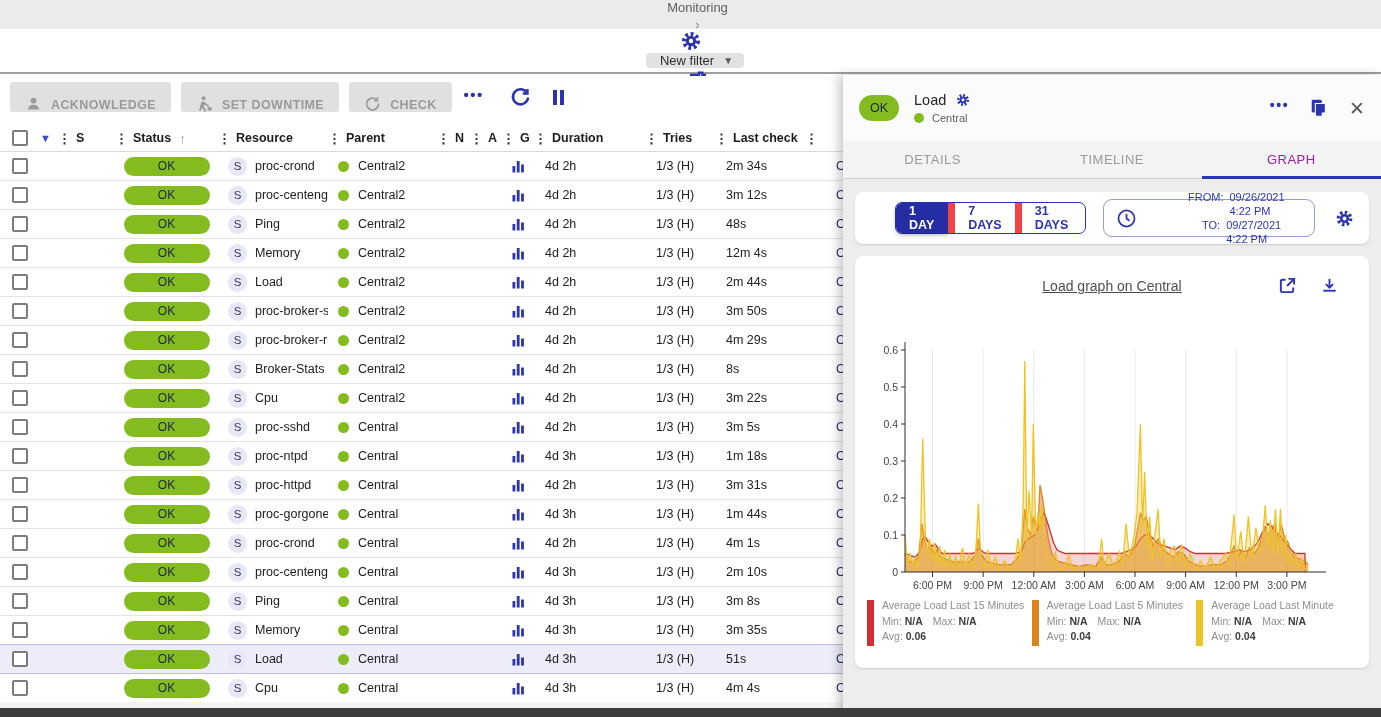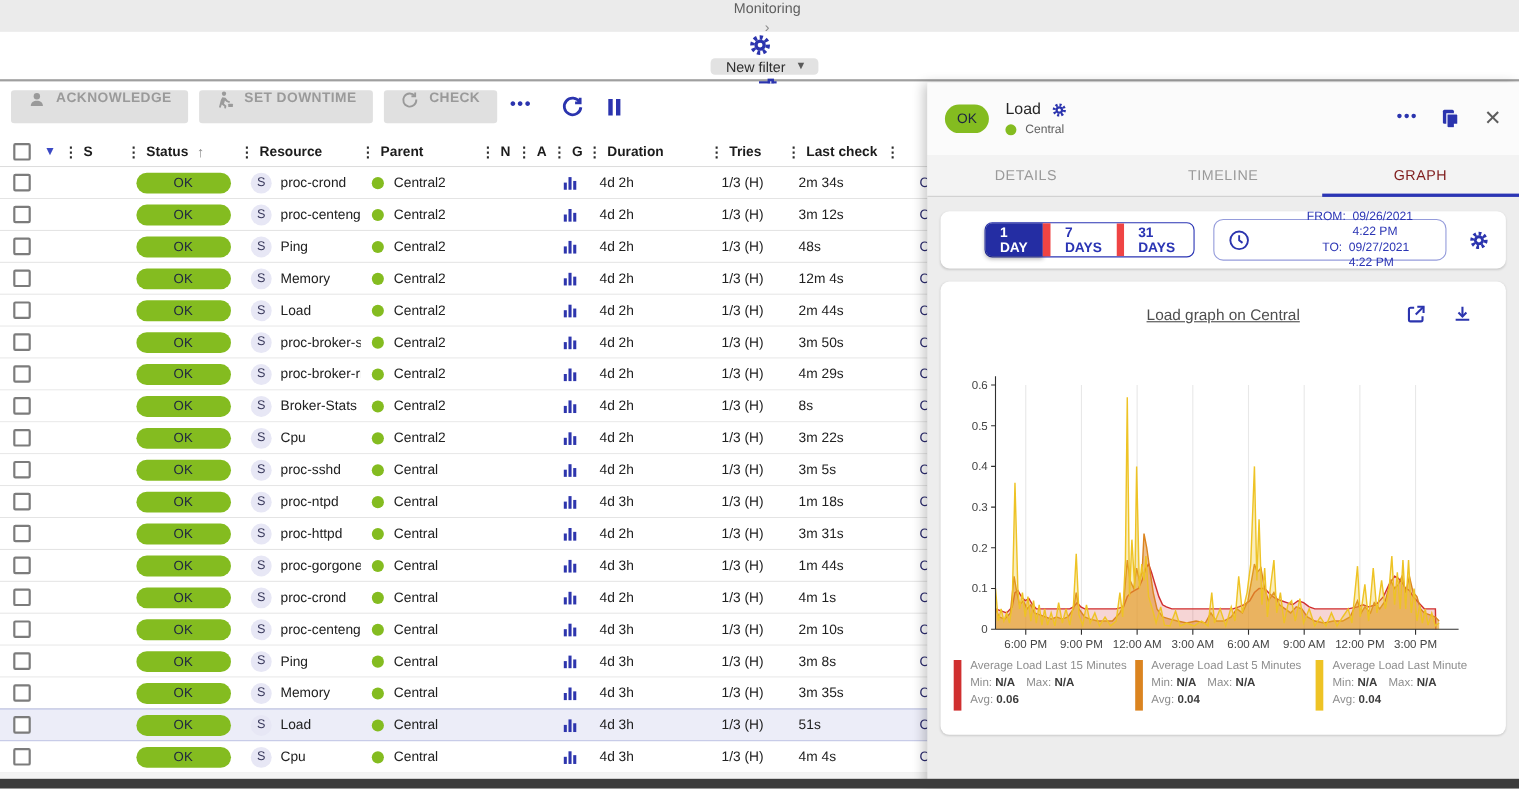--- a/index.html
+++ b/index.html
@@ -22,21 +22,21 @@
   .nf-caret { color:#5a5a5a; font-size:10px; }
   .tune-btn { margin-left:14px; display:flex; cursor:pointer; }
   .search-box { margin-left:13px; flex:1; height:32px; background:#e9e9e9; border-radius:6px;
     display:flex; align-items:center; padding:0 14px; margin-right:6px; }
   .search-text { margin-left:16px; font-size:13.5px; color:#1c1c1c; }
 
   
   #toolbar { position:absolute; top:76px; left:0; width:843px; height:42px; background:#fff;
     display:flex; align-items:center; padding-left:10px; }
   .tb-btn { height:30px; background:#e0e0e0; border-radius:3px; color:#9a9a9a; font-size:12.5px;
-    font-weight:bold; letter-spacing:.4px; display:flex; align-items:flex-start; gap:9px; padding:0 15px; margin-right:10px; }
+    font-weight:bold; letter-spacing:.4px; display:flex; align-items:flex-end; gap:9px; padding:0 15px; margin-right:10px; }
   .tb-more { color:#2b34ae; font-weight:bold; font-size:15px; letter-spacing:1.5px; margin:0 8px 6px 2px; cursor:pointer; }
   .tb-icon { margin-left:18px; cursor:pointer; display:flex; }
   .pause-bars { display:flex; gap:3px; margin-left:22px; cursor:pointer; }
   .pause-bars i { width:4px; height:15px; background:#2b34ae; display:block; }
 
   
   #thead { position:absolute; top:125px; left:0; width:843px; }
   #tbody { position:absolute; top:152px; left:0; width:843px; }
   .trow { display:grid; grid-template-columns:36px 22px 57px 103px 110px 109px 33px 32px 32px 111px 70px 85px 1fr;
     height:29px; align-items:center; border-bottom:1px solid #e4e4e4; font-size:12.5px; color:#212121; background:#fff; }
@@ -72,21 +72,21 @@
   .p-titles { margin-left:15px; flex:1; }
   .p-title-row { display:flex; align-items:center; gap:9px; font-size:14.5px; color:#262626; }
   .p-host-row { display:flex; align-items:center; gap:8px; margin-top:4px; font-size:11px; color:#616161; }
   .p-dot { width:10px; height:10px; border-radius:50%; background:#84bc20; }
   .p-actions { display:flex; align-items:center; gap:20px; }
   .p-more { color:#2b34ae; font-weight:bold; font-size:14px; letter-spacing:1.5px; cursor:pointer; padding-bottom:6px; }
   .p-close { color:#5d5d5d; font-size:19px; cursor:pointer; }
   .panel-tabs { height:38px; display:flex; background:#f3f3f3; border-bottom:1px solid #cfcfcf; }
   .ptab { flex:1; display:flex; align-items:center; justify-content:center; font-size:13px;
     letter-spacing:.5px; color:#9a9a9a; position:relative; cursor:pointer; }
-  .ptab.active { color:#7f1d1d; }
+  .ptab.active { color:#a21caf; }
   .ptab.active::after { content:""; position:absolute; left:0; right:0; bottom:-1px; height:3px; background:#2b35b4; }
   .panel-body { flex:1; padding:13px 12px; }
 
   .time-card { background:#fff; border-radius:8px; height:52px; display:flex; align-items:center;
     padding:0 14px; box-shadow:0 1px 2px rgba(0,0,0,.14); }
   .btn-group { display:flex; margin-left:26px; border:1px solid #2b35b4; border-radius:7px; }
   .tbtn { height:30px; display:flex; align-items:center; justify-content:center; padding:0 13px;
     font-size:12.5px; font-weight:bold; color:#2b35b4; border-left:7px solid #ef4444; cursor:pointer; }
   .tbtn:first-child { border-left:none; border-radius:6px 0 0 6px; }
   .tbtn:last-child { border-radius:0 6px 6px 0; }

